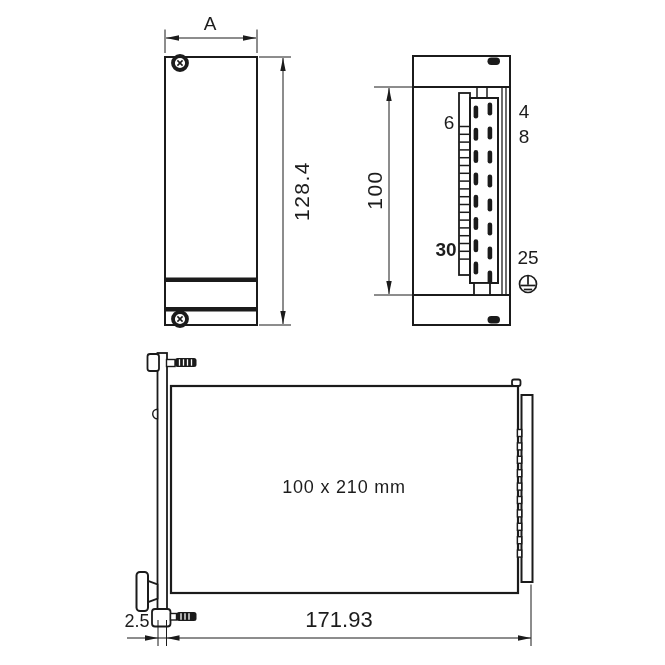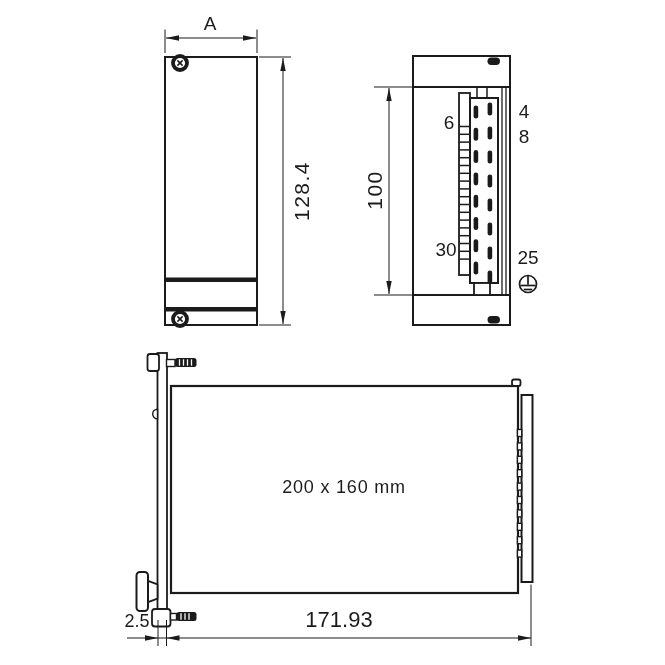--- a/index.html
+++ b/index.html
@@ -191,26 +191,26 @@
 </svg>
 
 <span class="t" style="left:210px;top:23px;font-size:19px;">A</span>
 
 <span class="t rot" style="left:301px;top:191px;font-size:21px;letter-spacing:1.5px;">128.4</span>
 
 <span class="t rot" style="left:374px;top:190px;font-size:21px;letter-spacing:1.5px;">100</span>
 
 <span class="t" style="left:449px;top:122px;font-size:19px;">6</span>
 
-<span class="t" style="left:446px;top:249px;font-size:19px;">30</span>
+<span class="t" style="left:446px;top:249px;font-size:19px;font-weight:bold;">30</span>
 
 <span class="t" style="left:524px;top:111px;font-size:19px;">4</span>
 
 <span class="t" style="left:524px;top:136px;font-size:19px;">8</span>
 
 <span class="t" style="left:528px;top:257px;font-size:19px;">25</span>
 
-<span class="t" style="left:344px;top:487px;font-size:18px;letter-spacing:0.8px;">200 x 160 mm</span>
+<span class="t" style="left:344px;top:487px;font-size:18px;letter-spacing:0.8px;">100 x 210 mm</span>
 
 <span class="t" style="left:339px;top:620px;font-size:22px;">171.93</span>
 
 <span class="t" style="left:137px;top:621px;font-size:18px;">2.5</span>
 </div>
 
 </body></html>

